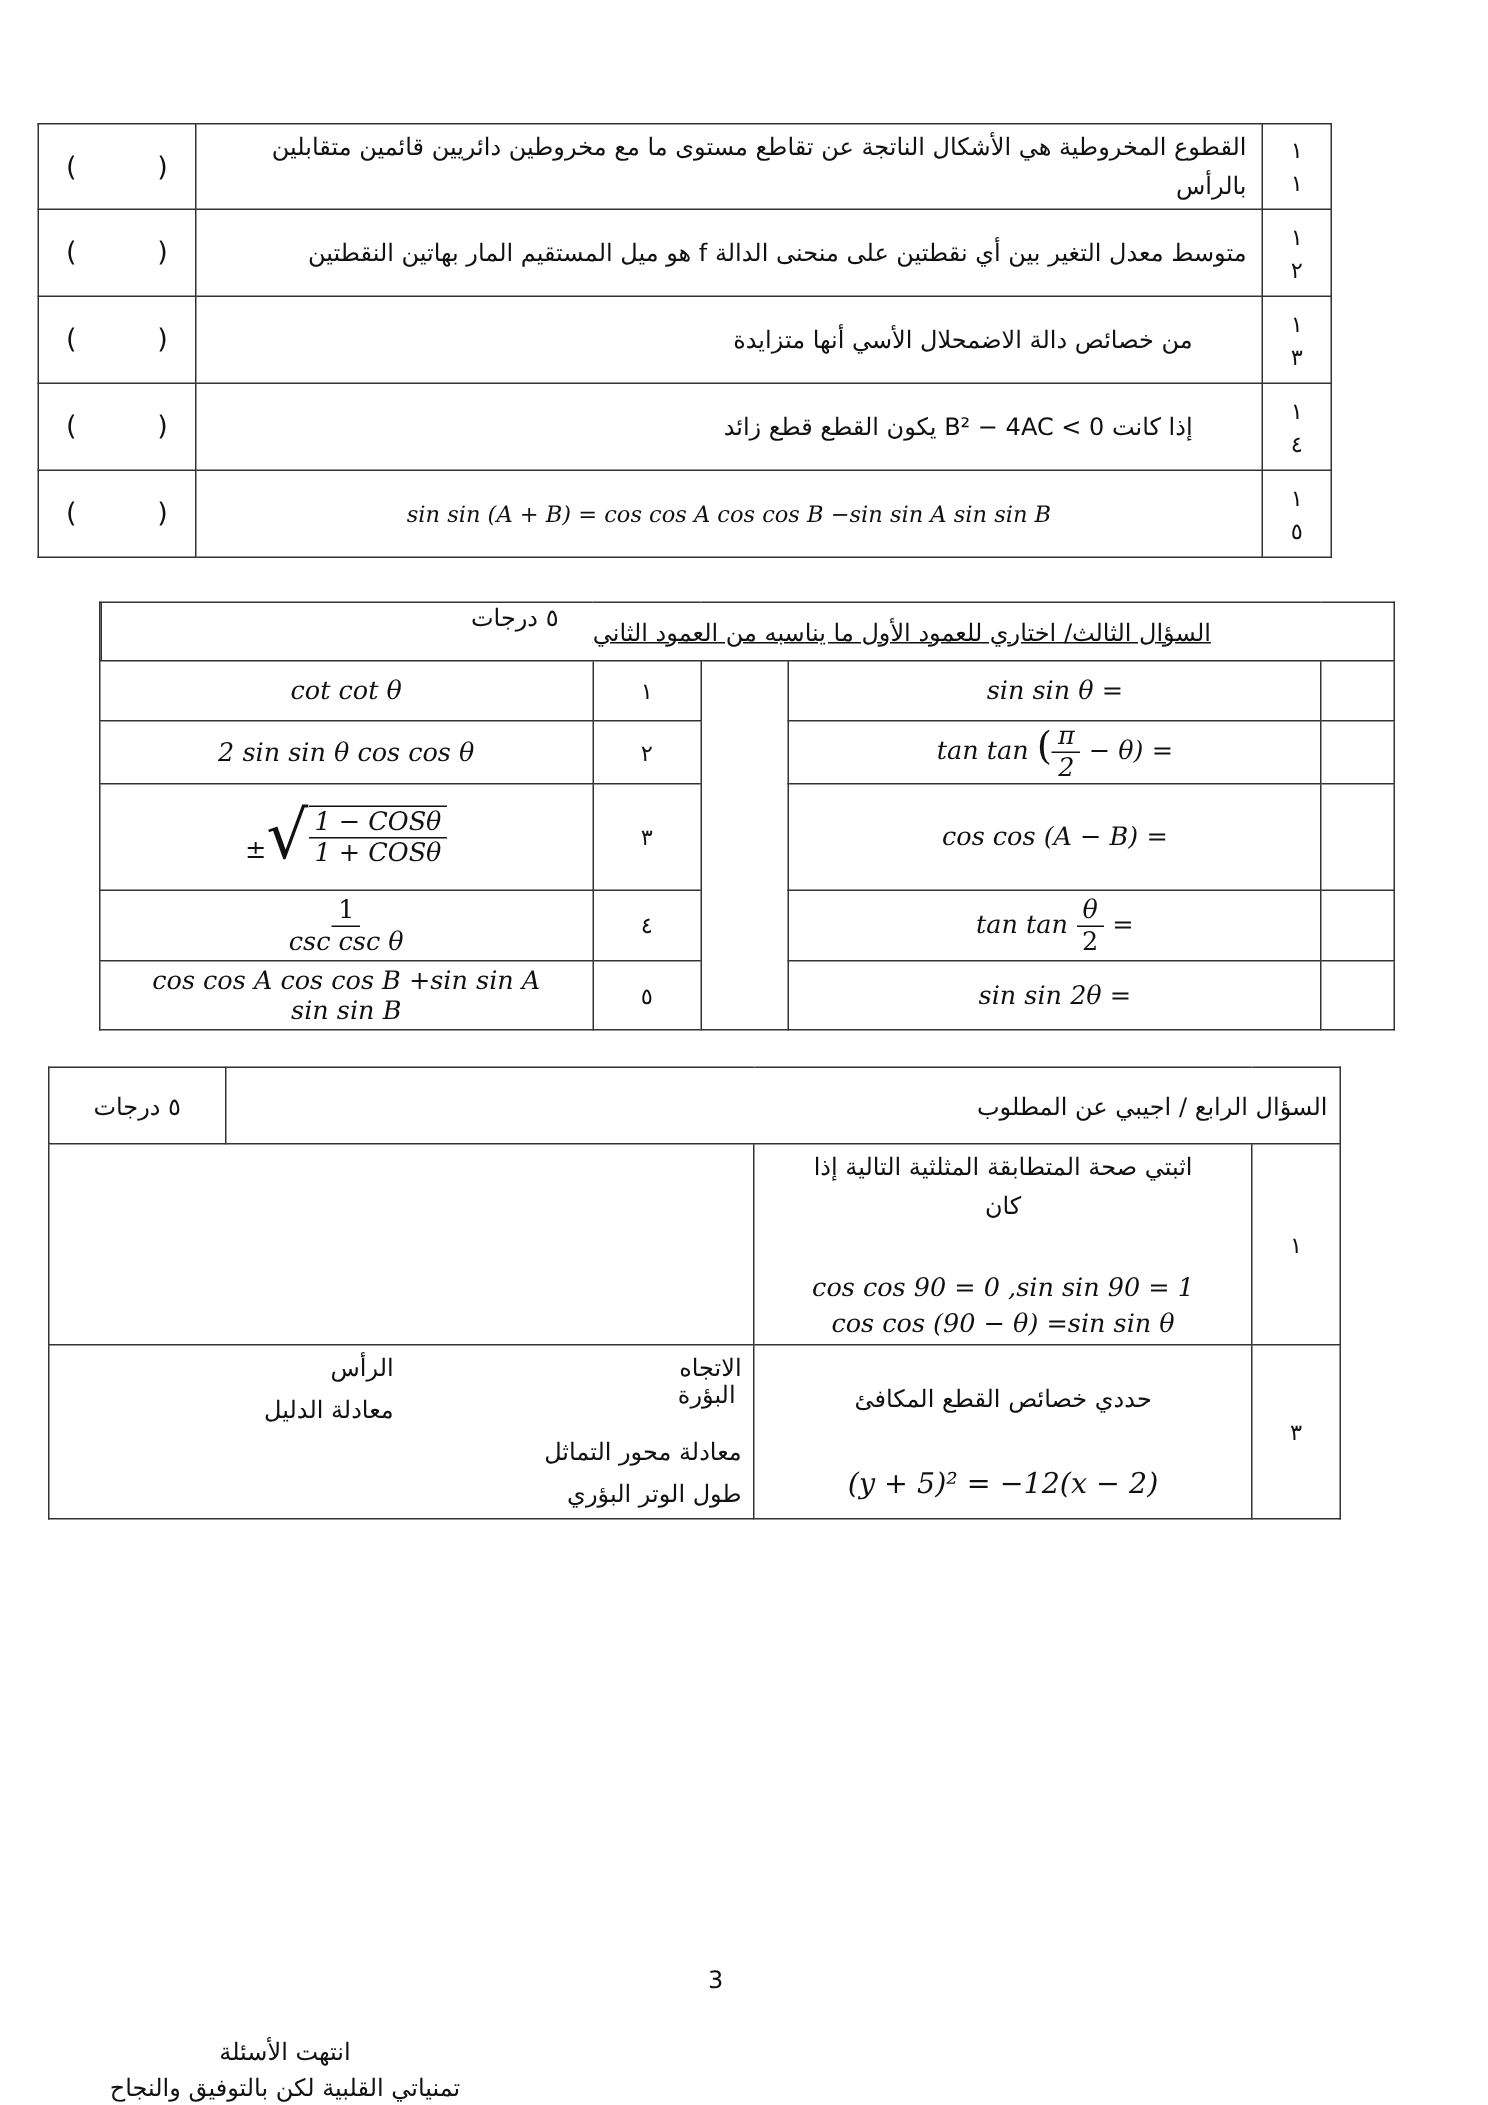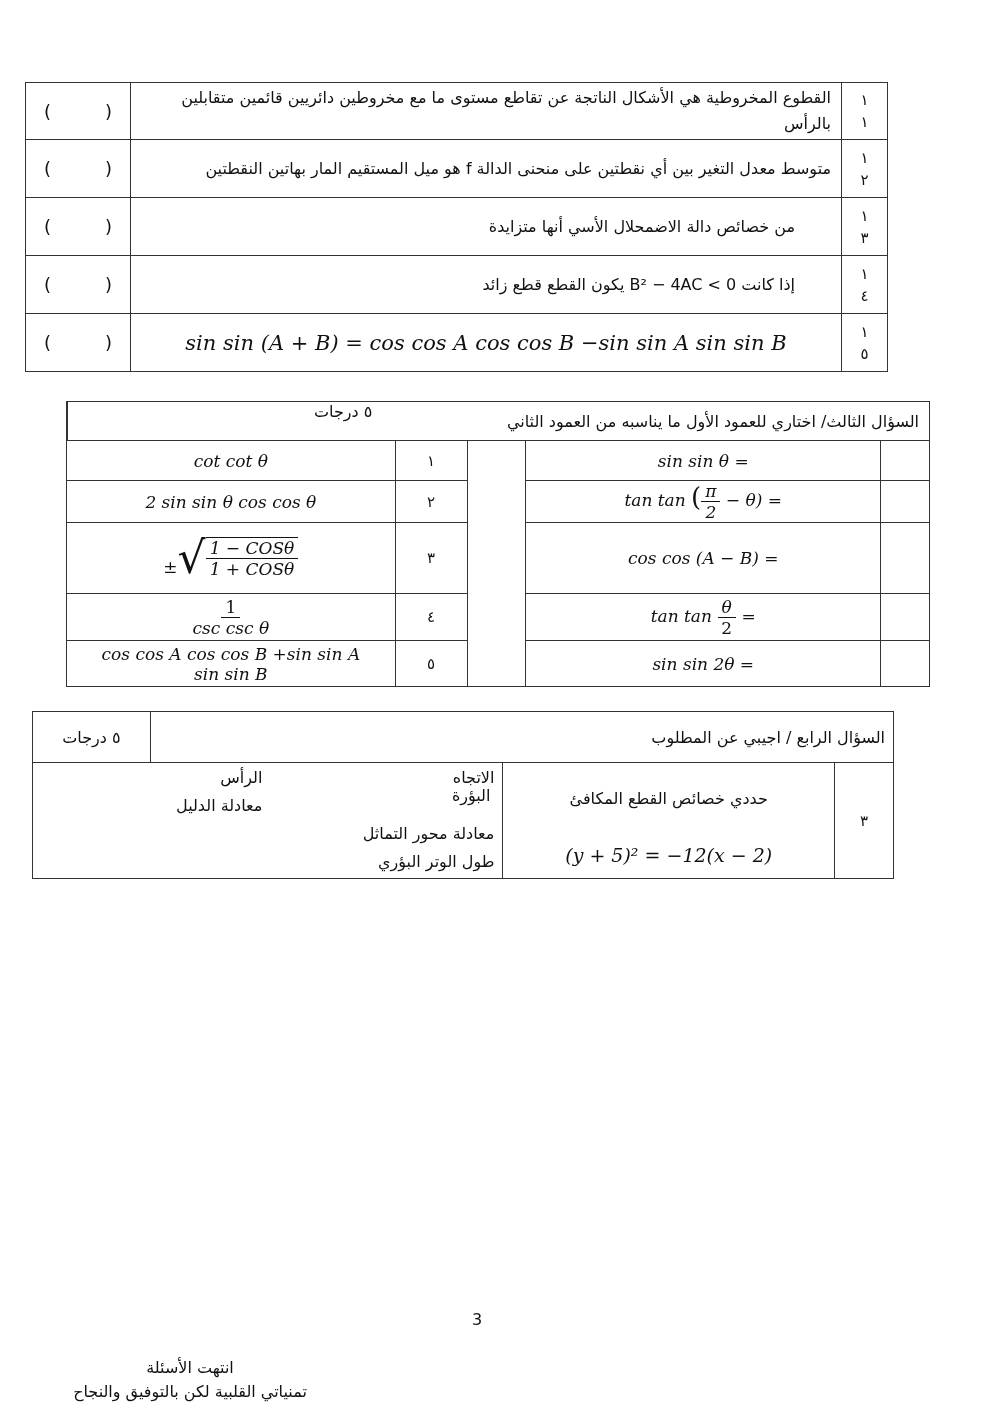--- a/index.html
+++ b/index.html
@@ -82,21 +82,21 @@
           <div>٤</div>
         </td>
   </tr>
   <tr style="height:58px">
     <td>
           <div class="paren">
             <span>(</span>
             <span>)</span>
           </div>
         </td>
-    <td class="math center" style="font-size:21px;">sin sin (A + B) = cos cos A cos cos B −sin sin A sin sin B</td>
+    <td class="math center" style="font-size:15px;">sin sin (A + B) = cos cos A cos cos B −sin sin A sin sin B</td>
     <td class="num">
           <div>١</div>
           <div>٥</div>
         </td>
   </tr>
 </tbody>
   </table>
 
 <table style="left:66px;top:401px;width:864px;">
   <colgroup>
@@ -107,21 +107,21 @@
       <col style="width:49px">
   </colgroup>
   <tbody>
       <tr style="height:38px">
     <td class="hdr center" style="border-right:none;">
           <div style="display:flex;">
             <span style="width:104px;border-left:none;text-align:center;">٥ درجات</span>
             <span style="flex:1;border-left:1px solid #333;height:38px;"></span>
           </div>
         </td>
-    <td colspan="4" class="hdr" style="padding-right:10px;text-align:right;border-left:none;">السؤال الثالث/ اختاري للعمود الأول ما يناسبه من العمود الثاني</td>
+    <td colspan="4" class="hdr" style="padding-right:10px;text-align:left;border-left:none;text-decoration:underline;">السؤال الثالث/ اختاري للعمود الأول ما يناسبه من العمود الثاني</td>
   </tr>
   <tr style="height:40px">
     <td class="math center">cot cot θ</td>
     <td class="num">١</td>
     <td rowspan="5"></td>
     <td class="math center">sin sin θ  =</td>
     <td></td>
   </tr>
   <tr style="height:42px">
     <td class="math center">2  sin sin θ cos cos θ</td>
@@ -182,20 +182,31 @@
       <col style="width:353px">
       <col style="width:332px">
       <col style="width:59px">
     </colgroup>
   <tbody>
       <tr style="height:51px">
     <td class="hdr center">٥ درجات</td>
     <td colspan="3" class="hdr" style="padding-right:8px;text-align:right;">السؤال الرابع / اجيبي عن المطلوب</td>
   </tr>
 
+  <tr style="height:134px">
+    <td colspan="2"></td>
+    <td style="vertical-align:top;">
+      <div class="ar center" style="margin-top:2px;">اثبتي صحة المتطابقة المثلثية التالية إذا</div>
+      <div class="ar center">كان</div>
+      <div style="height:30px;"></div>
+      <div class="math center" style="line-height:24px;">cos cos 90 = 0 ,sin sin 90 = 1</div>
+      <div class="math center" style="line-height:24px;">cos cos (90 − θ) =sin sin θ</div>
+    </td>
+    <td class="num">١</td>
+  </tr>
 
 
   <tr style="height:116px">
     <td colspan="2" style="vertical-align:top;position:relative;">
       <div class="ar abs" style="right:8px;top:2px;">الاتجاه</div>
       <div class="ar abs" style="right:240px;top:2px;">الرأس</div>
       <div class="ar abs" style="right:12px;top:20px;">البؤرة</div>
       <div class="ar abs" style="right:240px;top:30px;">معادلة الدليل</div>
       <div class="ar abs" style="right:8px;top:58px;">معادلة محور التماثل</div>
       <div class="ar abs" style="right:8px;top:86px;">طول الوتر البؤري</div>

